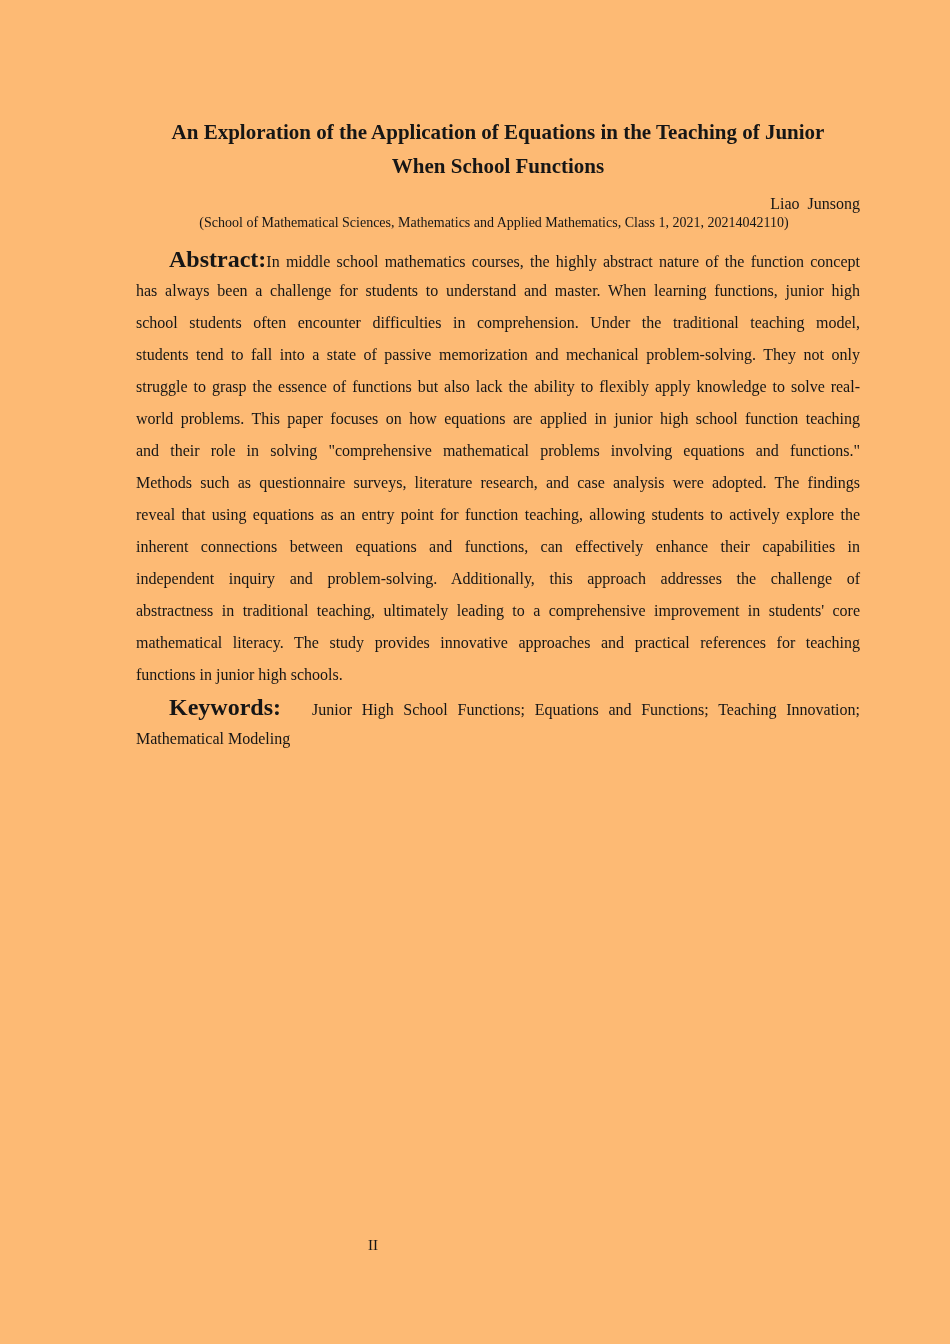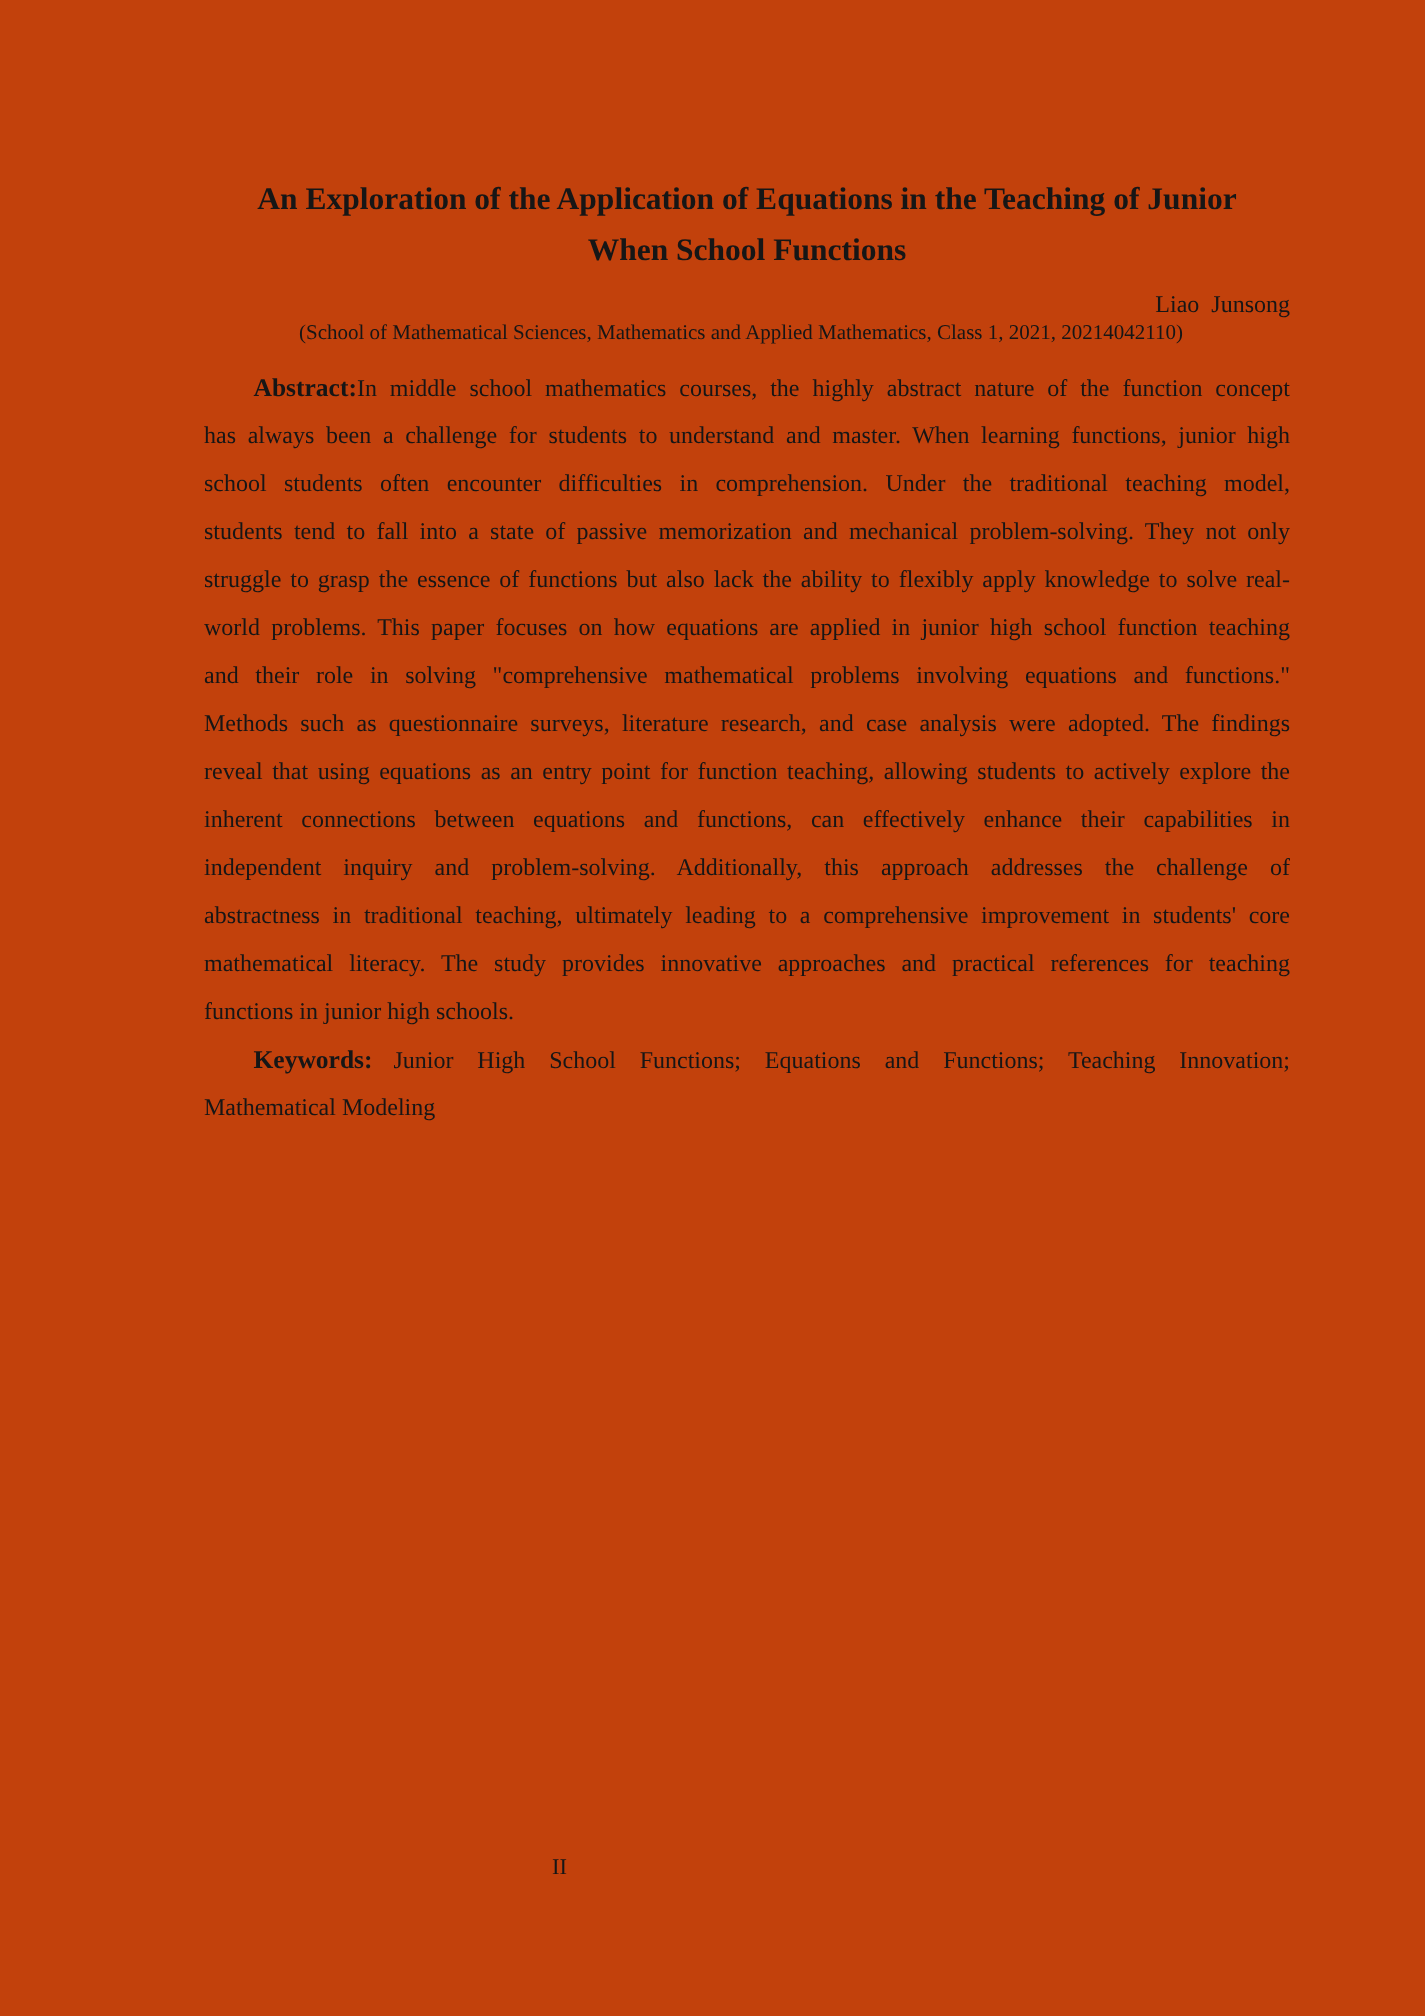--- a/index.html
+++ b/index.html
@@ -4,21 +4,21 @@
 <style>
   html, body {
     margin: 0;
     padding: 0;
     background: #ffffff;
   }
   .page {
     position: relative;
     width: 950px;
     height: 1344px;
-    background: #c2410c;
+    background: #fdba74;
     font-family: "Liberation Serif", "DejaVu Serif", serif;
     color: #161616;
     overflow: hidden;
   }
   .doc-title {
     position: absolute;
     left: 136px;
     top: 115px;
     width: 724px;
     font-size: 21px;
@@ -71,24 +71,24 @@
   }
   .lline {
     text-align: left;
     white-space: nowrap;
   }
   .indent {
     padding-left: 33px;
   }
   .label {
     font-weight: bold;
-    font-size: 17px;
+    font-size: 24px;
   }
   .kw-label {
-    margin-right: 14px;
+    margin-right: 31px;
   }
   .pageno {
     position: absolute;
     left: 368px;
     top: 1235px;
     width: 40px;
     font-size: 15px;
     line-height: 20px;
     text-align: left;
   }

